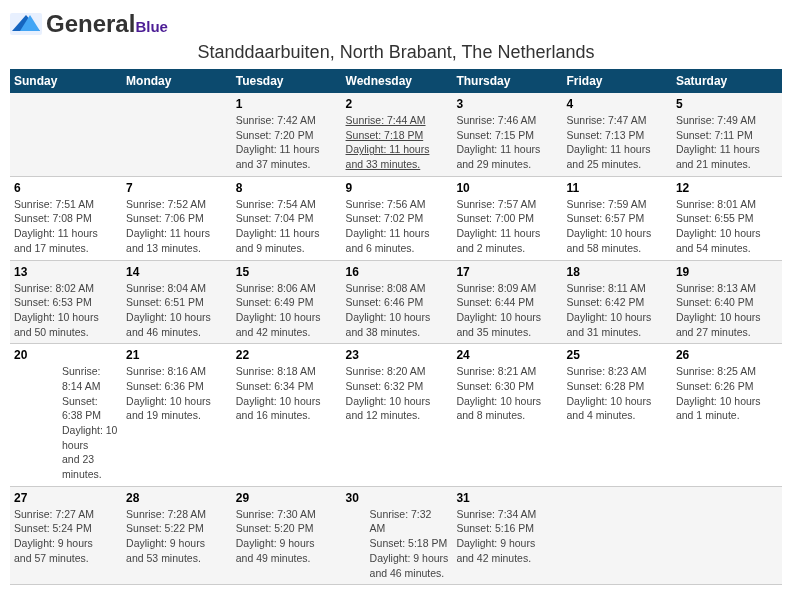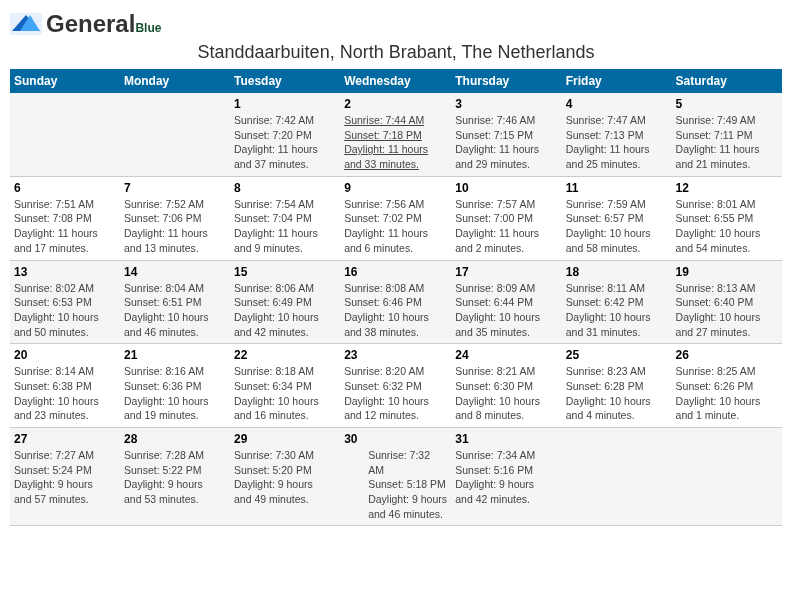--- a/index.html
+++ b/index.html
@@ -20,23 +20,23 @@
       display: flex;
       flex-direction: column;
       align-items: flex-start;
     }
     .logo-general {
       font-size: 24px;
       font-weight: bold;
       color: #333;
     }
     .logo-blue {
-      font-size: 12px;
-      font-weight: bold;
-      color: #14532d;
+      font-size: 15px;
+      font-weight: bold;
+      color: #4c1d95;
       margin-top: 30px;
     }
     .logo-row {
       display: flex;
       align-items: center;
       gap: 4px;
     }
     .month-title {
       font-size: 32px;
       font-weight: bold;
@@ -48,21 +48,21 @@
       color: #333;
       text-align: center;
       margin-bottom: 6px;
     }
     table {
       width: 100%;
       border-collapse: collapse;
       font-size: 11px;
     }
     thead tr th {
-      background-color: #0369a1;
+      background-color: #0c4a6e;
       color: #fff;
       text-align: left;
       padding: 5px 4px;
       font-size: 12px;
       font-weight: bold;
     }
     tbody tr {
       border-bottom: 1px solid #ccc;
     }
     tbody tr:nth-child(odd) {
@@ -258,21 +258,21 @@
           <span class="day-num">19</span>
           <div class="day-info" style="white-space: pre-line;">Sunrise: 8:13 AM
 Sunset: 6:40 PM
 Daylight: 10 hours
 and 27 minutes.</div>
         </td>
       </tr>
       <tr>
         <td>
           <span class="day-num">20</span>
-          <div class="day-info" style="white-space: pre-line;">Sunrise: 8:14 AM
+          <div class="day-info" style="white-space: pre-line; margin-left: 48px;">Sunrise: 8:14 AM
 Sunset: 6:38 PM
 Daylight: 10 hours
 and 23 minutes.</div>
         </td>
         <td>
           <span class="day-num">21</span>
           <div class="day-info" style="white-space: pre-line;">Sunrise: 8:16 AM
 Sunset: 6:36 PM
 Daylight: 10 hours
 and 19 minutes.</div>

